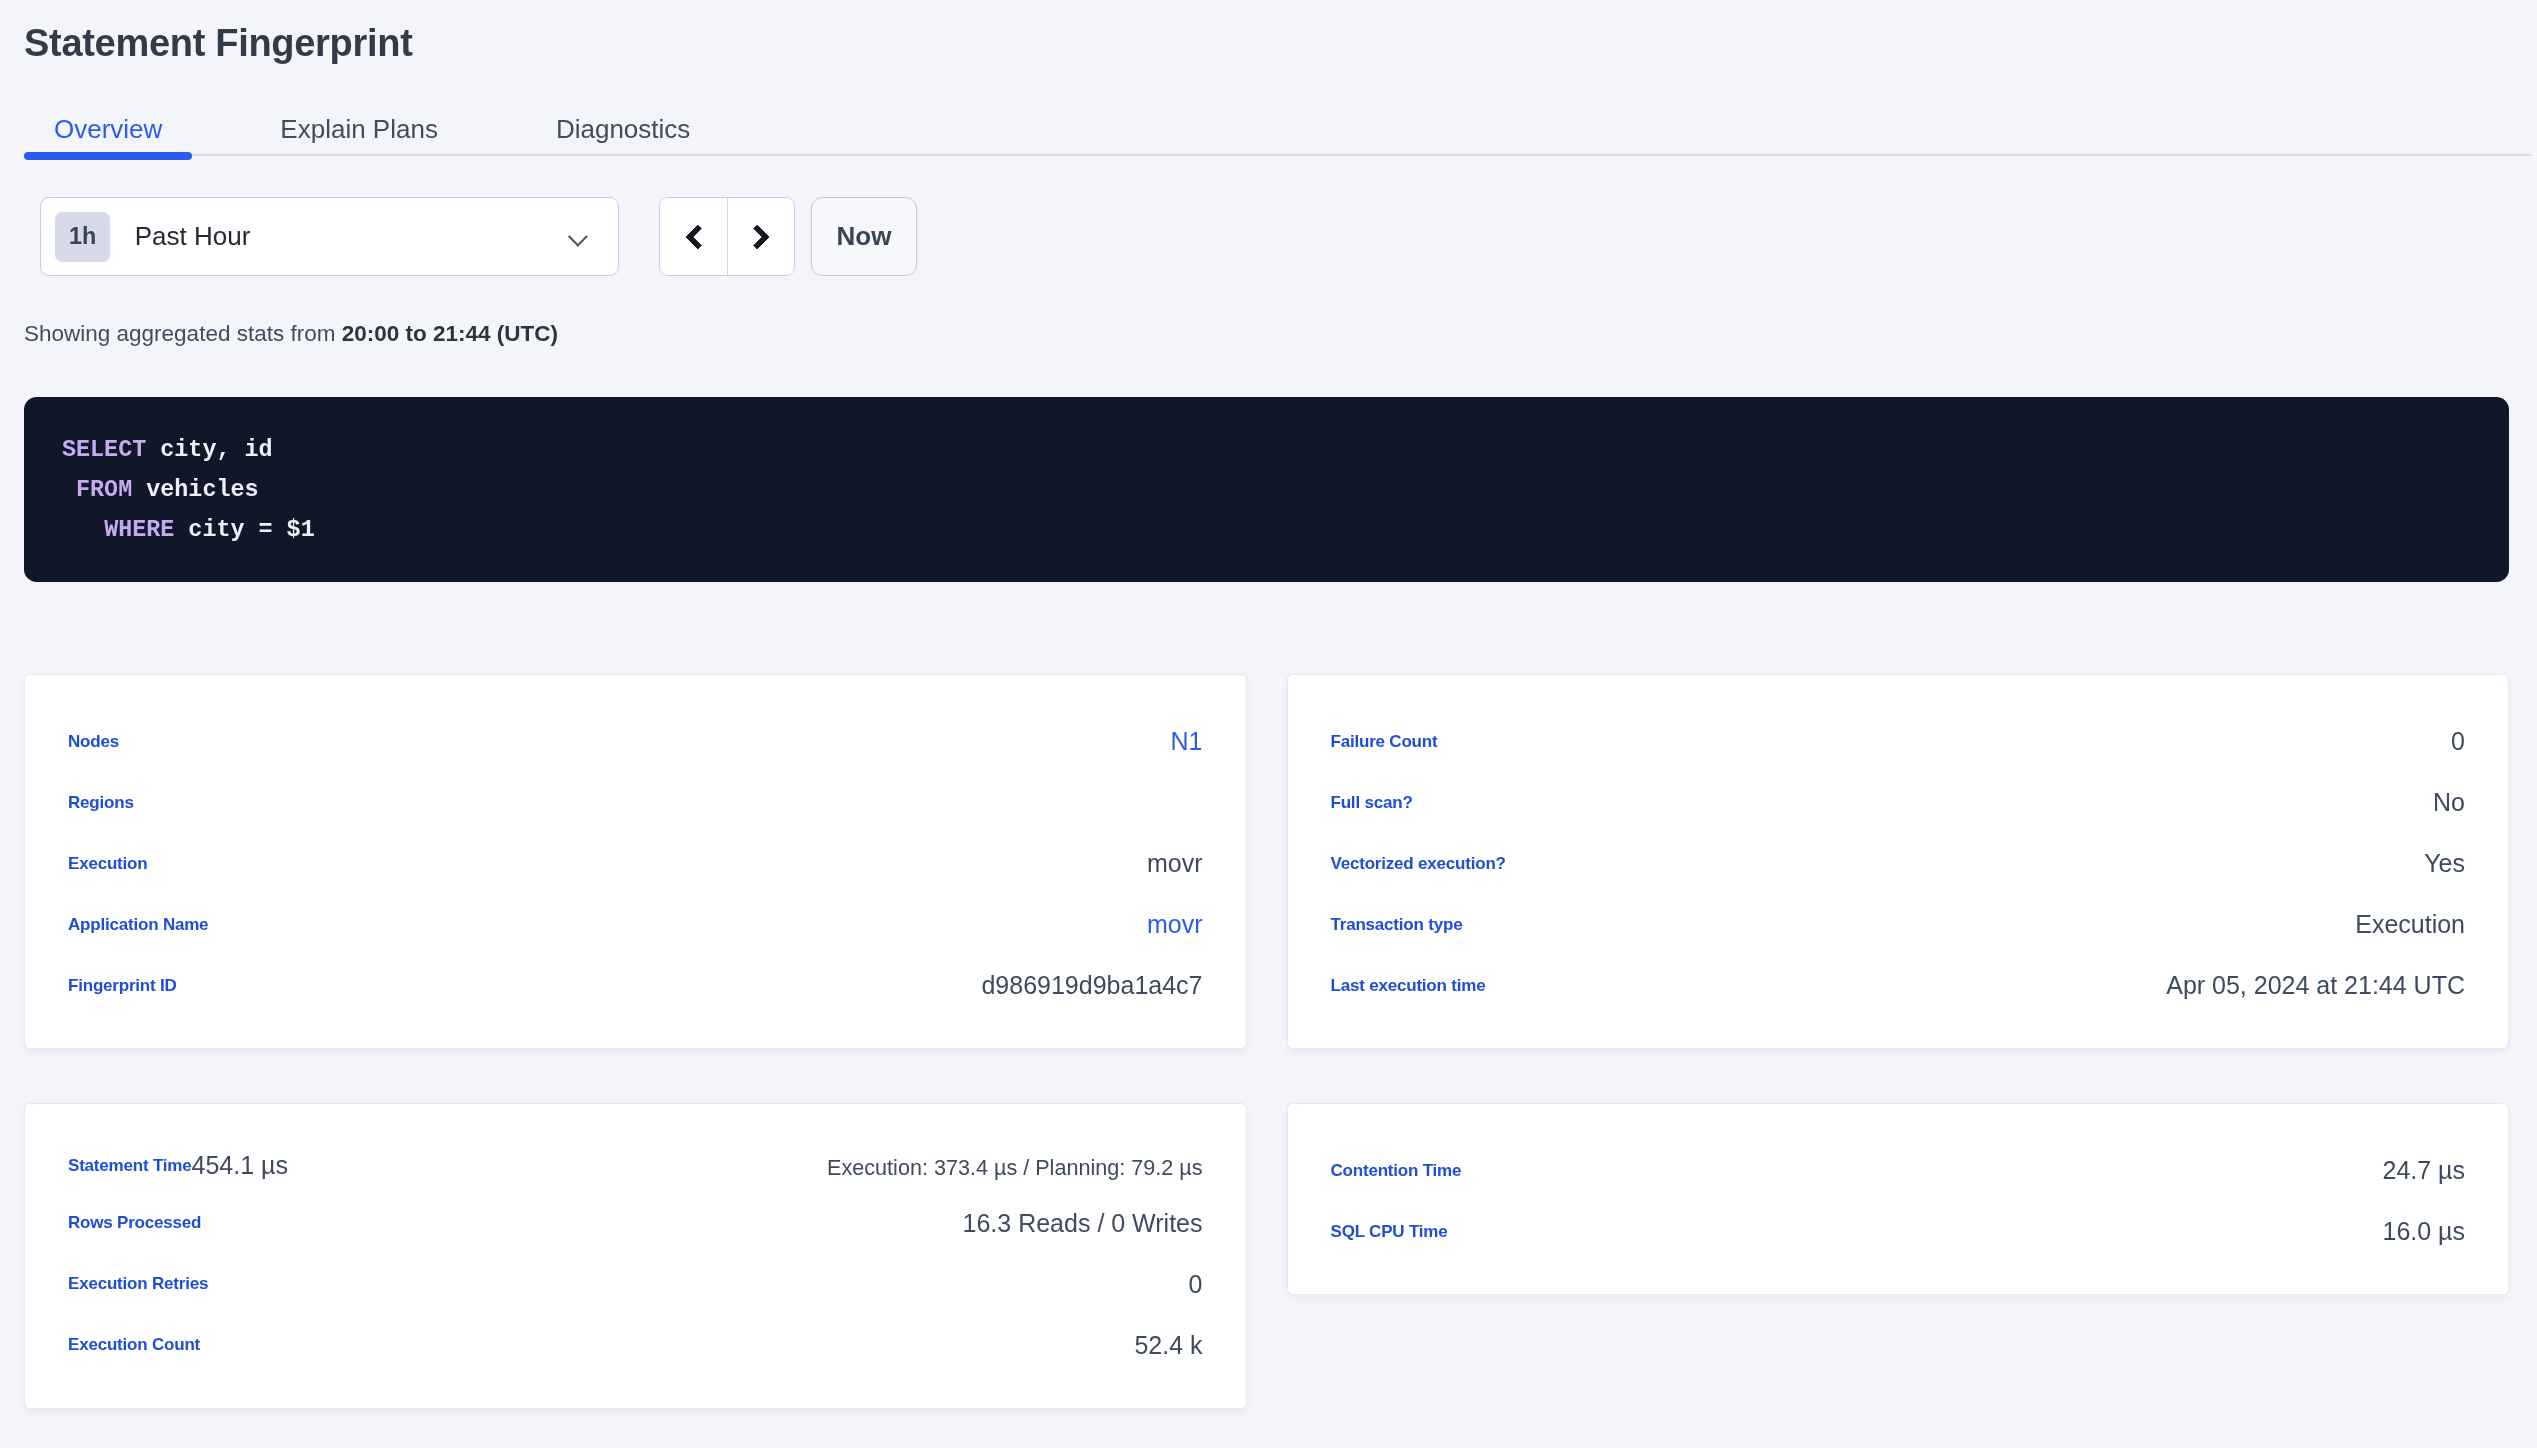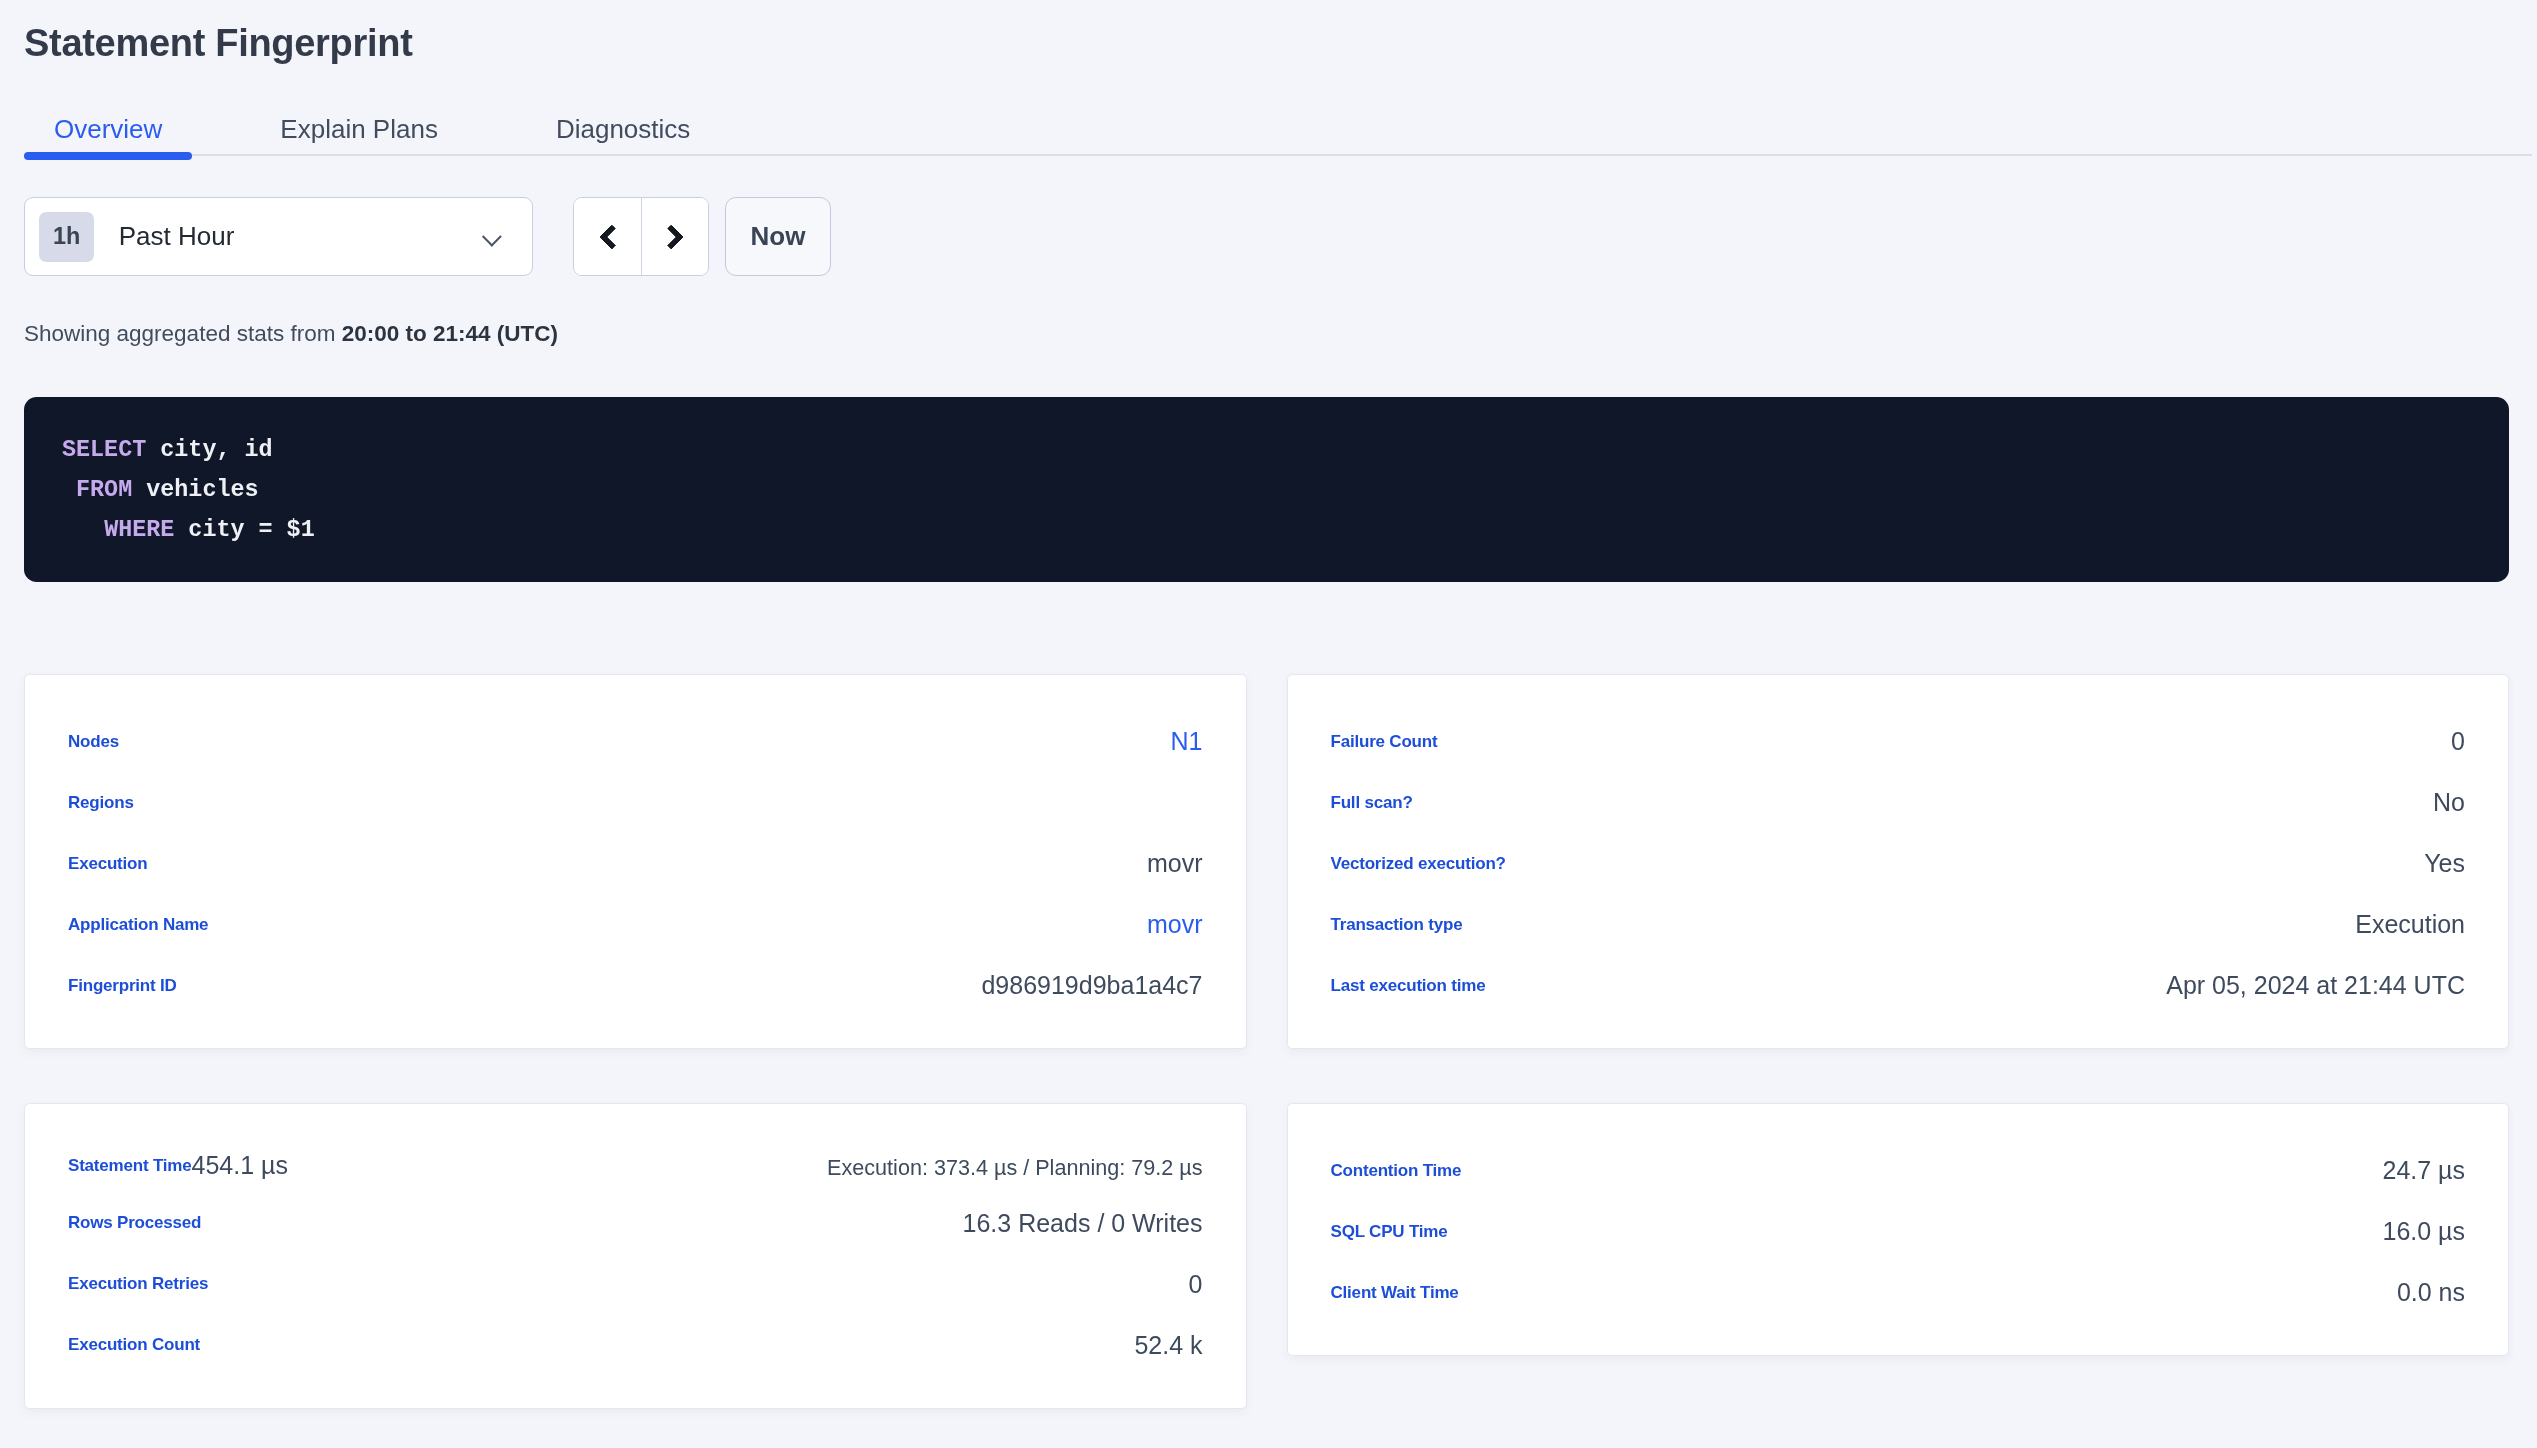--- a/index.html
+++ b/index.html
@@ -52,28 +52,29 @@
   }
 
   
   .picker-row {
     margin-top:41px;
     display:flex;
     align-items:stretch;
     height:79px;
   }
   .range-select {
-    width:509px;
+    width:579px;
     background:#ffffff;
     border:1.8px solid #c7cedf;
     border-radius:9px;
     display:flex;
     align-items:center;
     padding:0 31px 0 14.4px;
     cursor:pointer;
+    margin-left:16px;
   }
   .range-badge {
     background:#d7dbe9;
     color:#394455;
     font-weight:700;
     font-size:23.4px;
     border-radius:7.2px;
     padding:11.7px 13.5px;
   }
   .range-label {
@@ -336,23 +337,19 @@
 
       <div class="card">
         <div class="row">
           <span class="lbl">Contention Time</span>
           <span class="val">24.7 µs</span>
         </div>
         <div class="row">
           <span class="lbl">SQL CPU Time</span>
           <span class="val">16.0 µs</span>
         </div>
-        <div class="row">
-          <span class="lbl">Client Wait Time</span>
-          <span class="val">0.0 ns</span>
-        </div>
       </div>
 
     </div>
 
   </div>
 </div>
 
 
 </body></html>

